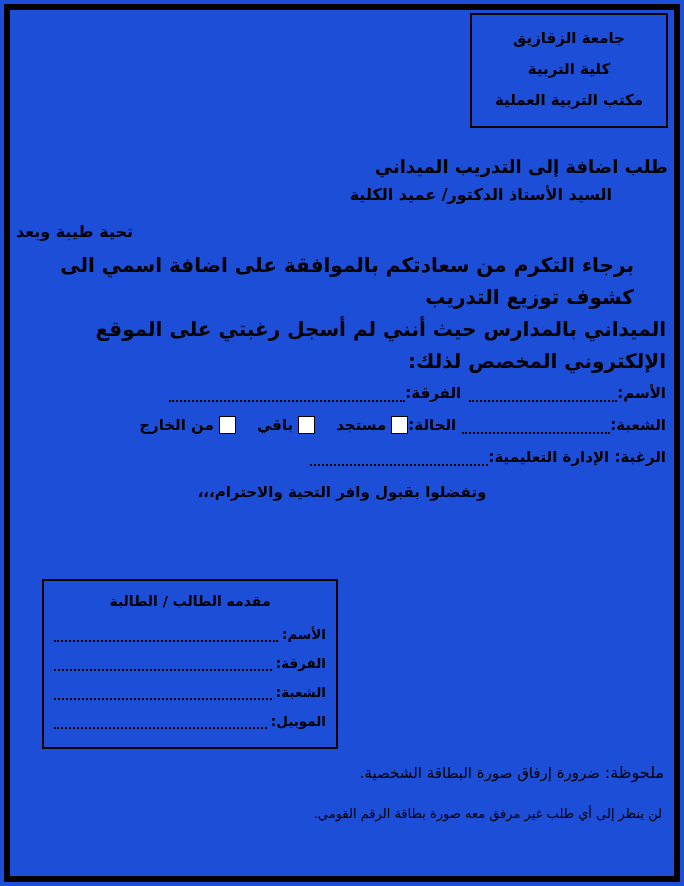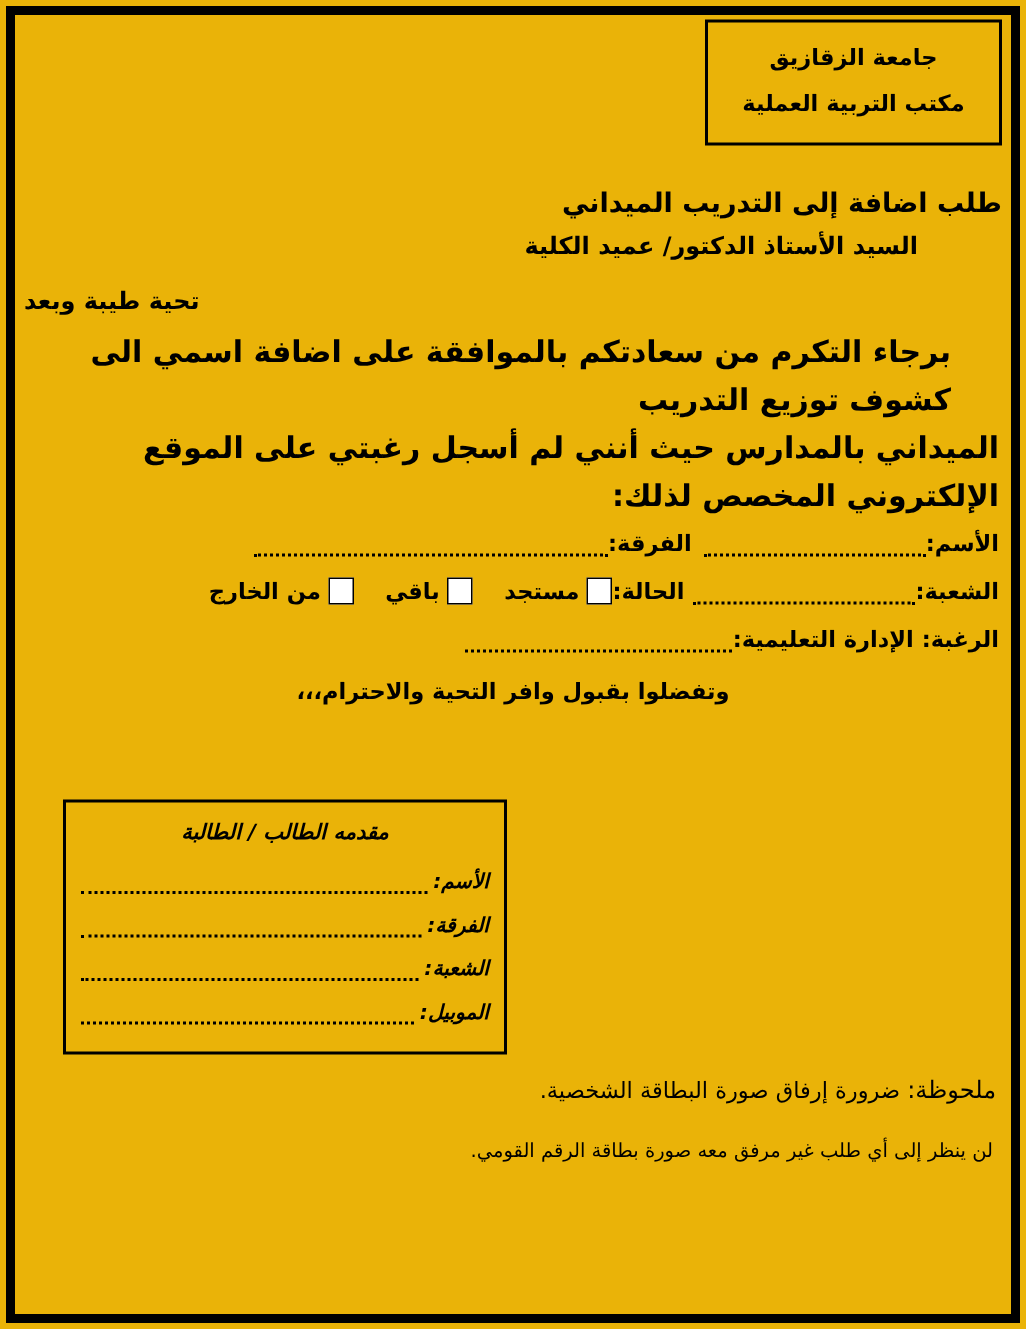--- a/index.html
+++ b/index.html
@@ -1,19 +1,19 @@
 <!DOCTYPE html>
 <html lang="ar" dir="rtl"><head>
 <meta charset="utf-8">
 <style>
   html,body{margin:0;padding:0;background:#ffffff;}
   .page{
     position:relative;
     width:684px;height:886px;
-    background:#eab308;
+    background:#1d4ed8;
     color:#000;
     font-family:"DejaVu Sans", sans-serif;
     overflow:hidden;
   }
   .sheet{
     position:absolute;
     left:4px;top:4px;right:4px;bottom:4px;
     border:6px solid #000;
     direction:rtl;
   }
@@ -94,23 +94,22 @@
     text-align:center;
     font-weight:bold;
     font-size:15px;
     margin-top:6px;
     line-height:26px;
   }
 
   .student-box{
     width:272px;
     border:2px solid #000;
-    margin:59px auto 0 26px; 
+    margin:74px auto 0 26px; 
     padding:8px 10px 12px;
-    font-style:italic;
   }
   .sb-title{
     text-align:center;
     font-weight:bold;
     font-size:14px;
     line-height:24px;
     margin-bottom:6px;
   }
   .sb-row{
     display:flex;
@@ -138,20 +137,21 @@
 </style>
 </head>
 <body>
 
 <div class="page">
   <div class="sheet">
     <div class="content">
 
       <div class="org-box">
         <div>جامعة الزقازيق</div>
+        <div>كلية التربية</div>
         <div>مكتب التربية العملية</div>
       </div>
 
       <div class="doc-title">طلب اضافة  إلى التدريب الميداني</div>
 
       <div class="addressee">السيد الأستاذ الدكتور/ عميد الكلية</div>
 
       <div class="salutation">تحية طيبة وبعد</div>
 
       <div class="body-line first">برجاء التكرم من سعادتكم بالموافقة على اضافة اسمي الى كشوف توزيع  التدريب</div>

